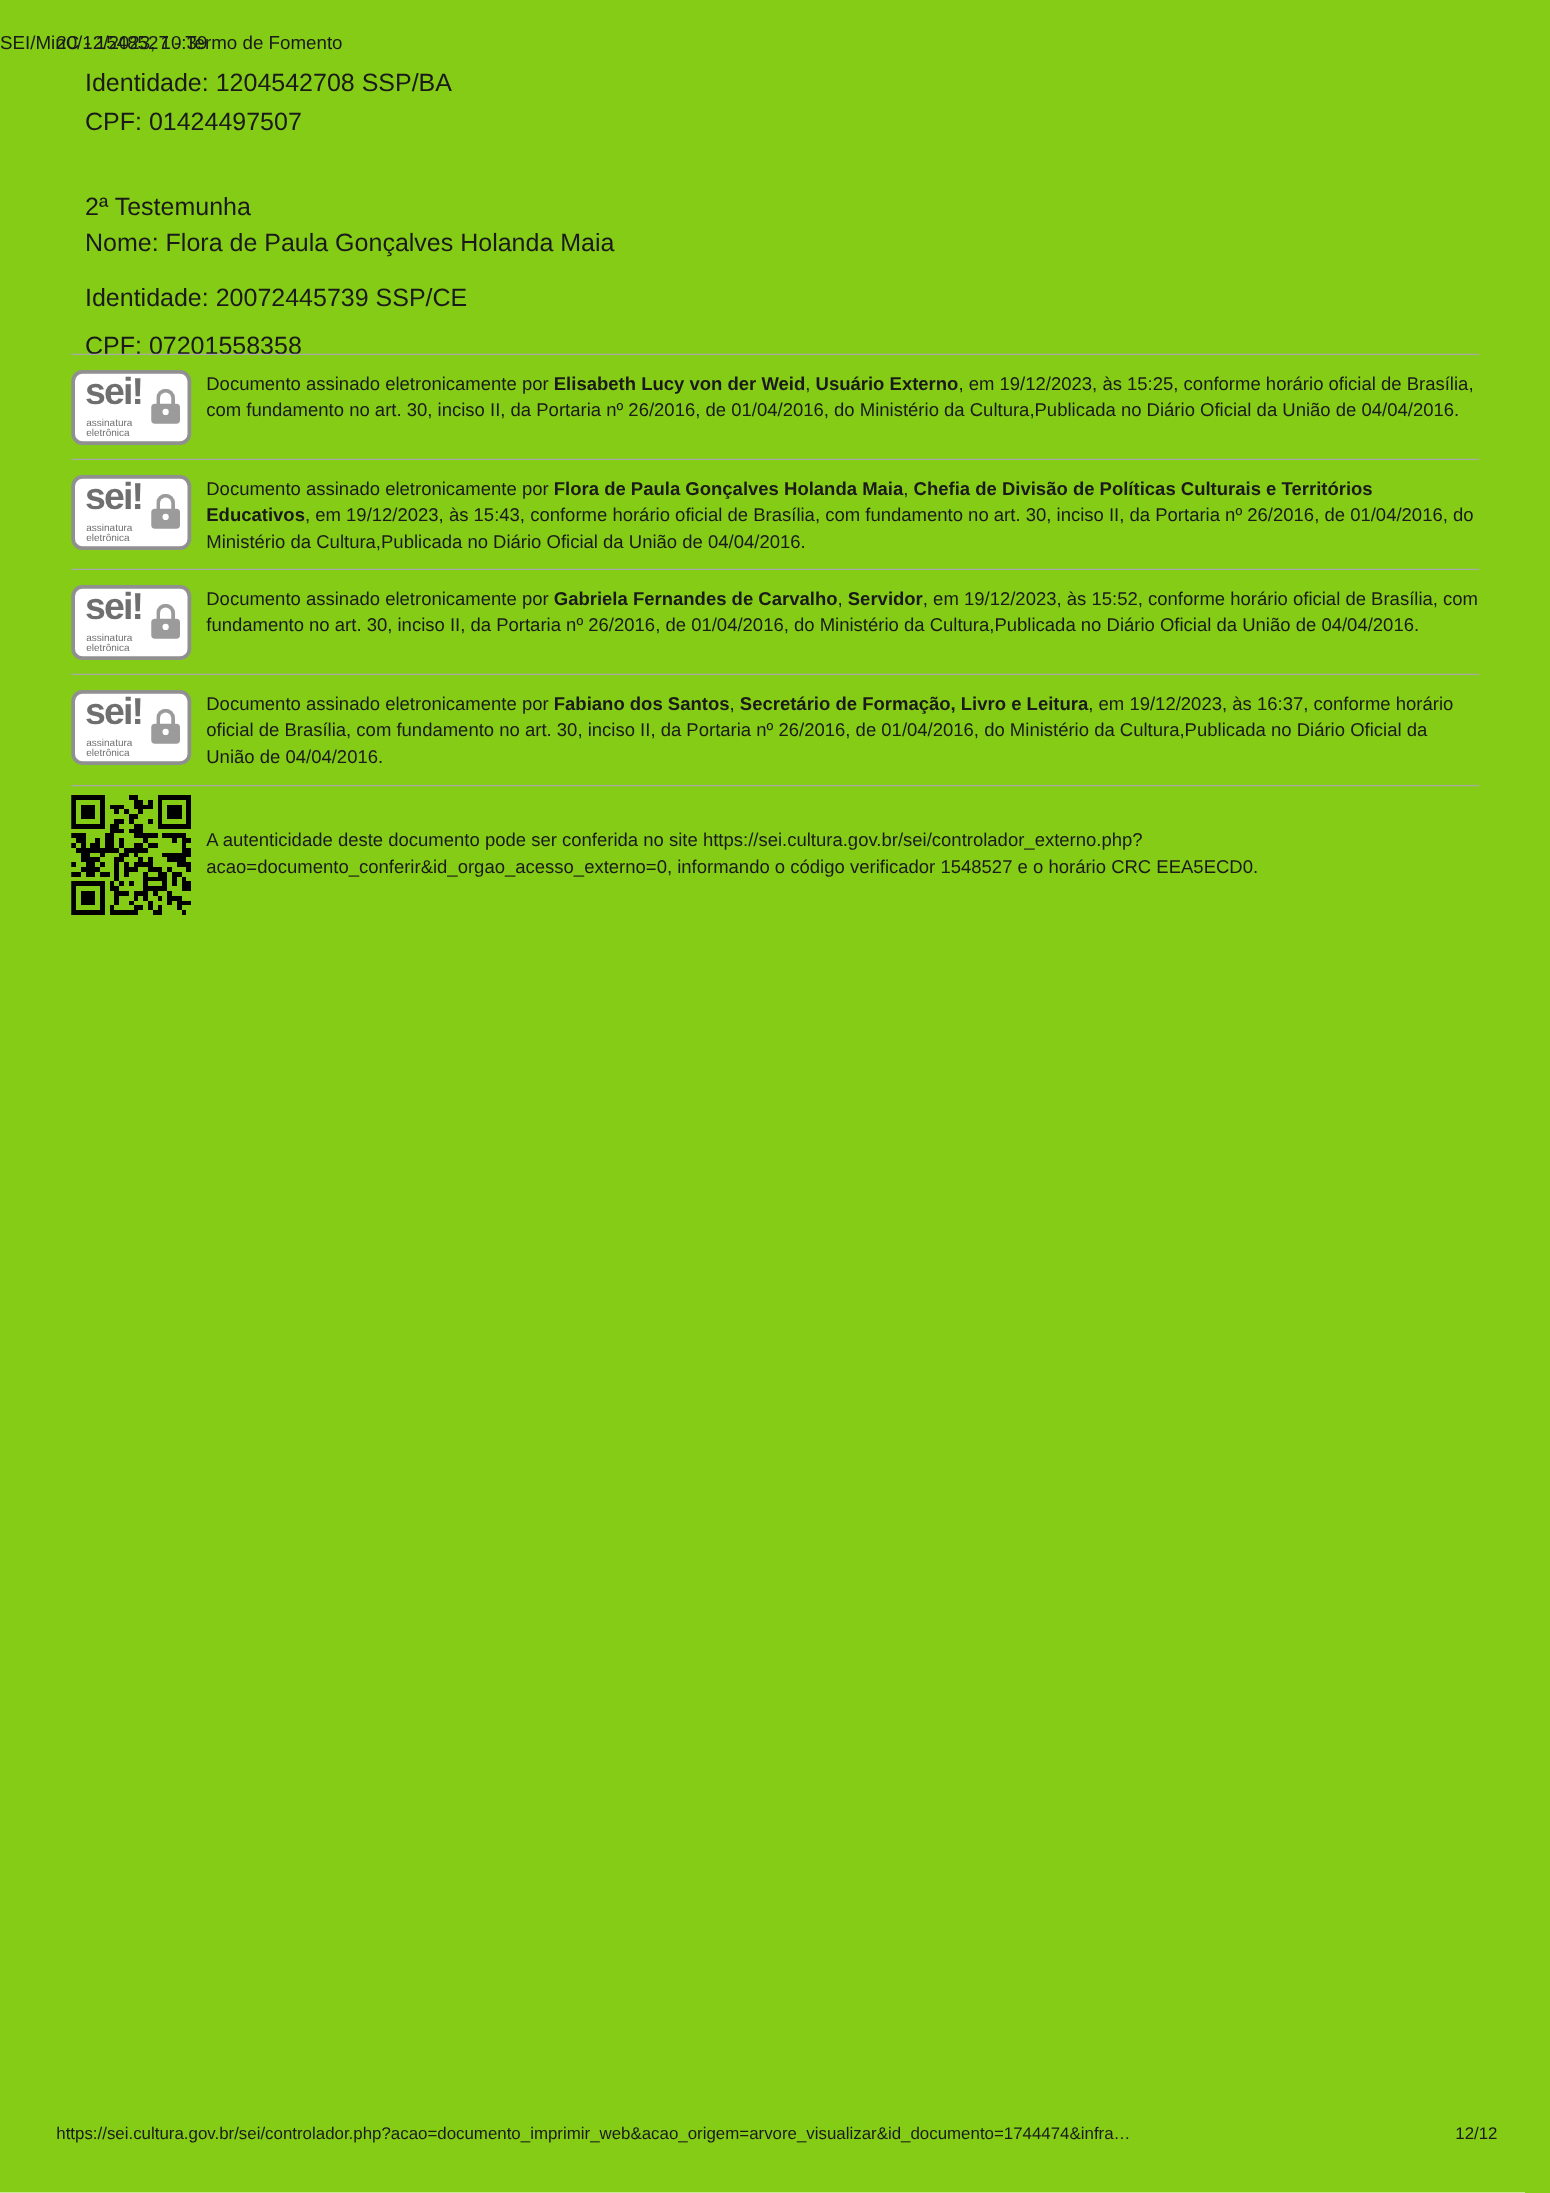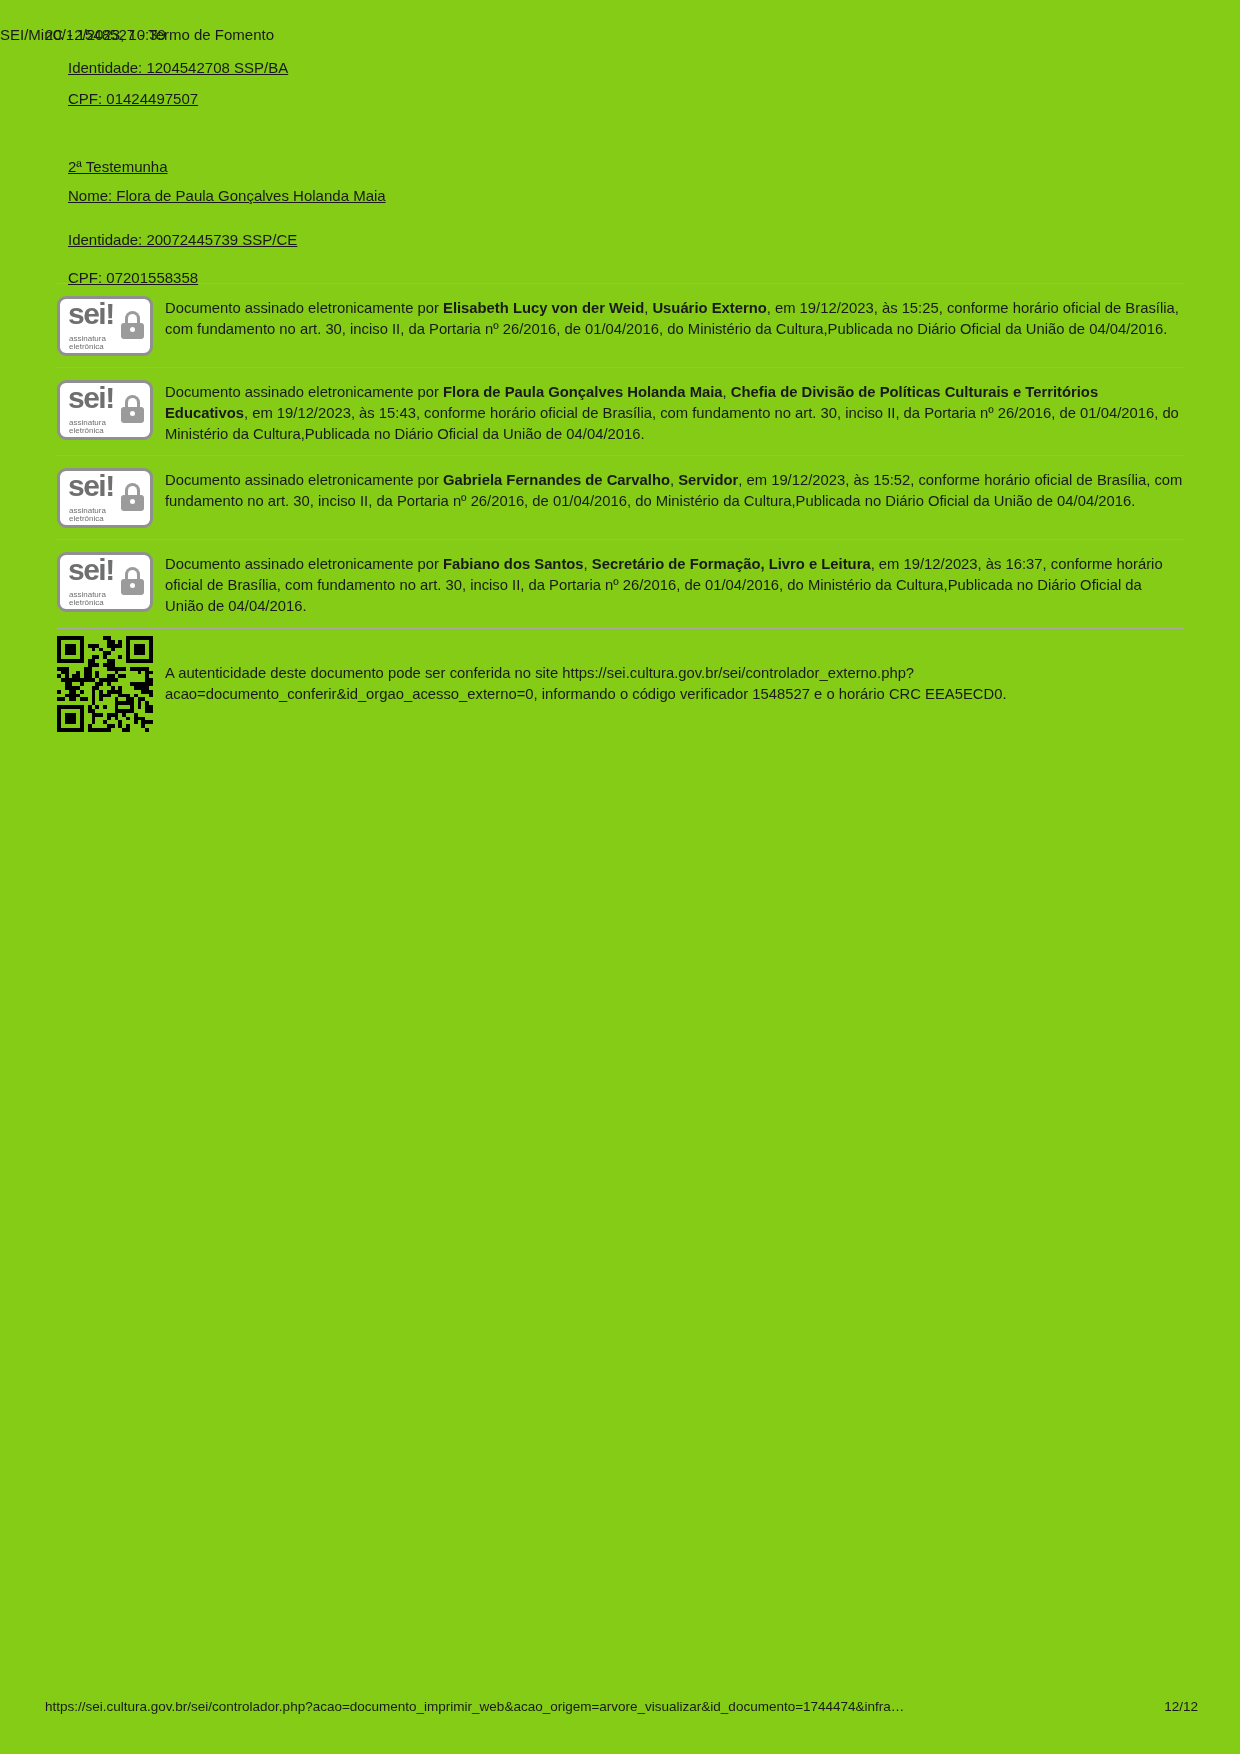--- a/index.html
+++ b/index.html
@@ -9,21 +9,21 @@
     background:#84cc16;
     font-family:"Liberation Sans",sans-serif;
     color:#1a1a1a;
     overflow:hidden;
   }
   
   .page-header{position:absolute;top:26px;left:0;right:0;height:22px;font-size:15px;}
   .hdr-date{position:absolute;left:45px;top:0;}
   .hdr-title{position:absolute;left:0;right:0;text-align:left;top:0;}
   
-  .id-block{position:absolute;left:68px;top:58px;font-size:15px;line-height:19px;text-decoration:underline;}
+  .id-block{position:absolute;left:68px;top:58px;font-size:20px;line-height:19px;}
   .id-block p{margin:0;}
   .id-block p:nth-of-type(1){margin-bottom:12px;}
   .id-block p:nth-of-type(2){margin-bottom:49px;}
   .id-block p:nth-of-type(3){margin-bottom:10px;}
   .id-block p:nth-of-type(4){margin-bottom:25px;}
   .id-block p:nth-of-type(5){margin-bottom:19px;}
   
   .sig-table{position:absolute;left:57px;top:283px;width:1126px;}
   .sig-row{border-top:1px solid #a9a9a9;display:flex;align-items:flex-start;padding:12px 0 11px 0;}
   .sig-text{margin:2px 0 0 12px;flex:1;font-size:14.8px;line-height:20.8px;overflow-wrap:anywhere;}

